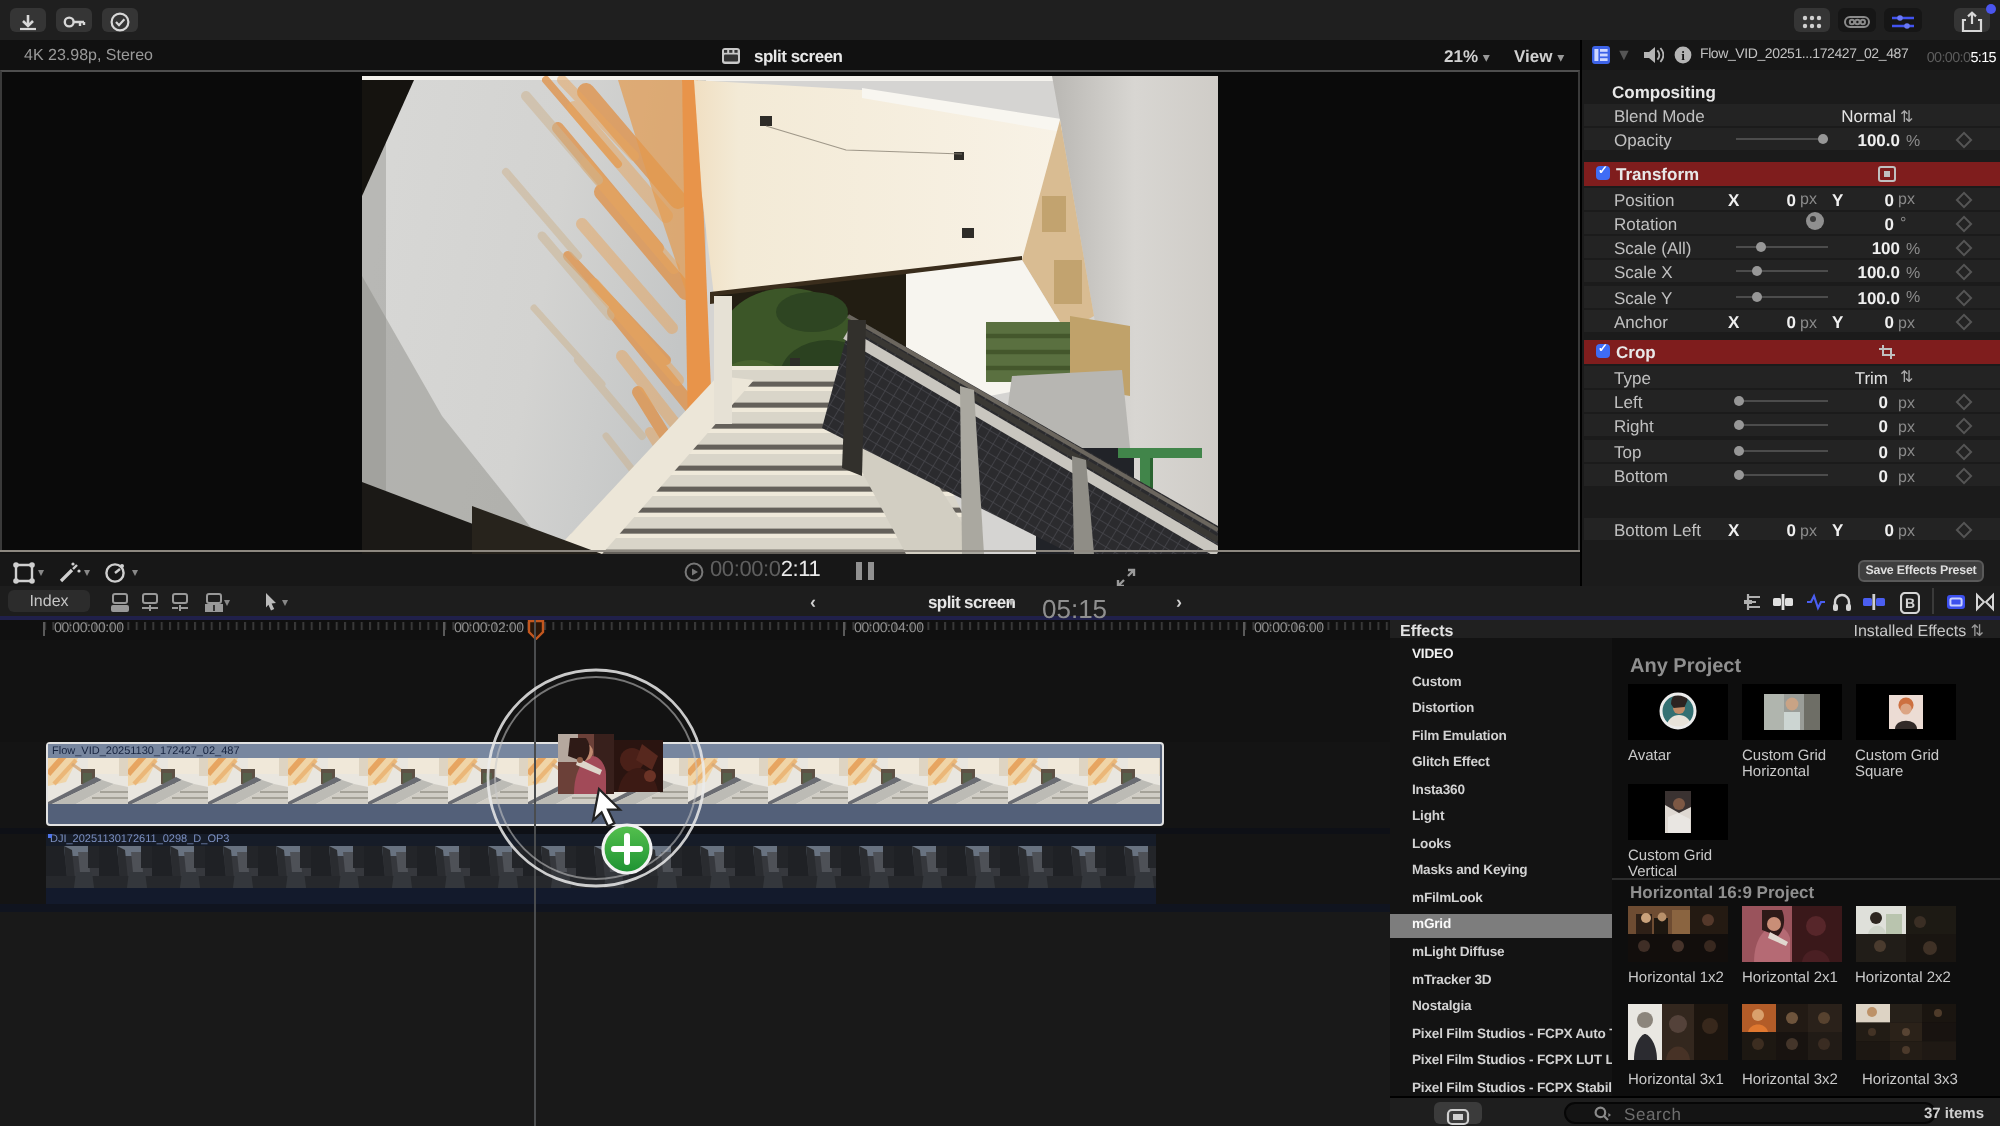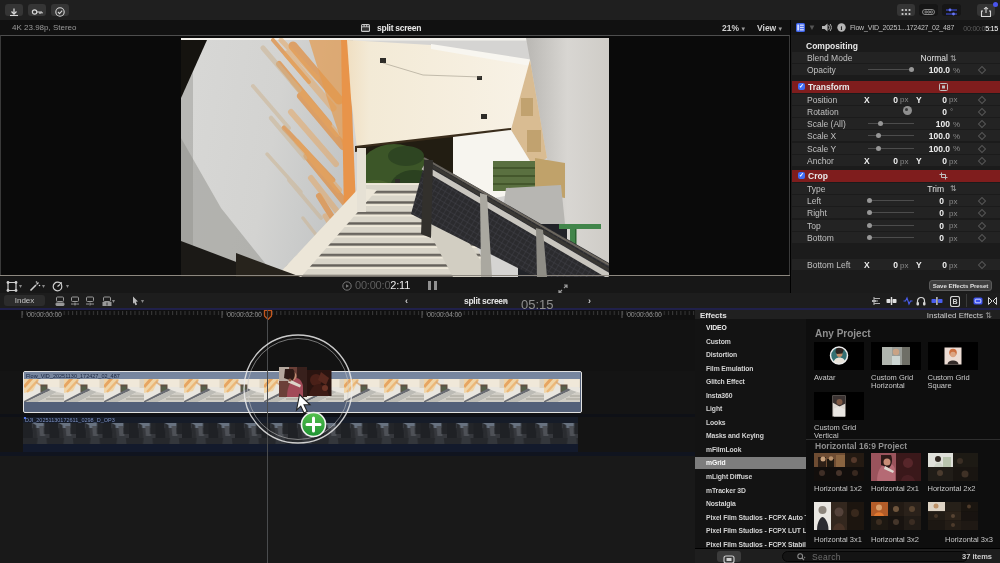--- a/index.html
+++ b/index.html
@@ -795,21 +795,21 @@
           <circle cx="25" cy="14" r="2" fill="#584433"></circle>
           <rect x="33" y="9.3" width="17" height="9.3" fill="#181310"></rect>
           <rect x="0" y="18.6" width="17" height="9.4" fill="#1c1712"></rect>
           <rect x="17" y="18.6" width="16" height="9.4" fill="#241d16"></rect>
           <circle cx="25" cy="23" r="2" fill="#4c3a2b"></circle>
           <rect x="33" y="18.6" width="17" height="9.4" fill="#1f1914"></rect>
         </svg>
     </div>
     <div class="fxlbl" style="left:8px;top:217px;">Horizontal 3x1</div>
     <div class="fxlbl" style="left:65px;top:217px;">Horizontal 3x2</div>
-    <div class="fxlbl" style="left:139px;top:217px;text-align:right;">Horizontal 3x3</div>
+    <div class="fxlbl" style="left:125px;top:217px;text-align:right;">Horizontal 3x3</div>
   </div>
   <div class="abs" id="fxbot">
     <div class="abs" style="left:22px;top:2px;width:24px;height:11px;background:#3b3b3b;border-radius:3px;"><svg width="24" height="11" viewBox="0 0 24 11">
           <rect x="7" y="2" width="10" height="7" rx="2" fill="none" stroke="#cfcfcf" stroke-width="1.1"></rect>
           <rect x="9.5" y="4" width="5" height="3" fill="#cfcfcf"></rect>
         </svg></div>
     <div class="abs" style="left:87px;top:1.5px;width:186px;height:11px;background:#141414;border:1px solid #060606;border-radius:6px;box-sizing:border-box;"></div>
     <svg class="abs" style="left:102px;top:3.5px;" width="9" height="8" viewBox="0 0 9 8">
         <circle cx="3.2" cy="3.2" r="2.4" fill="none" stroke="#8a8a8a" stroke-width="1.1"></circle>
         <path d="M5 5l2 2" stroke="#8a8a8a" stroke-width="1.1"></path>

